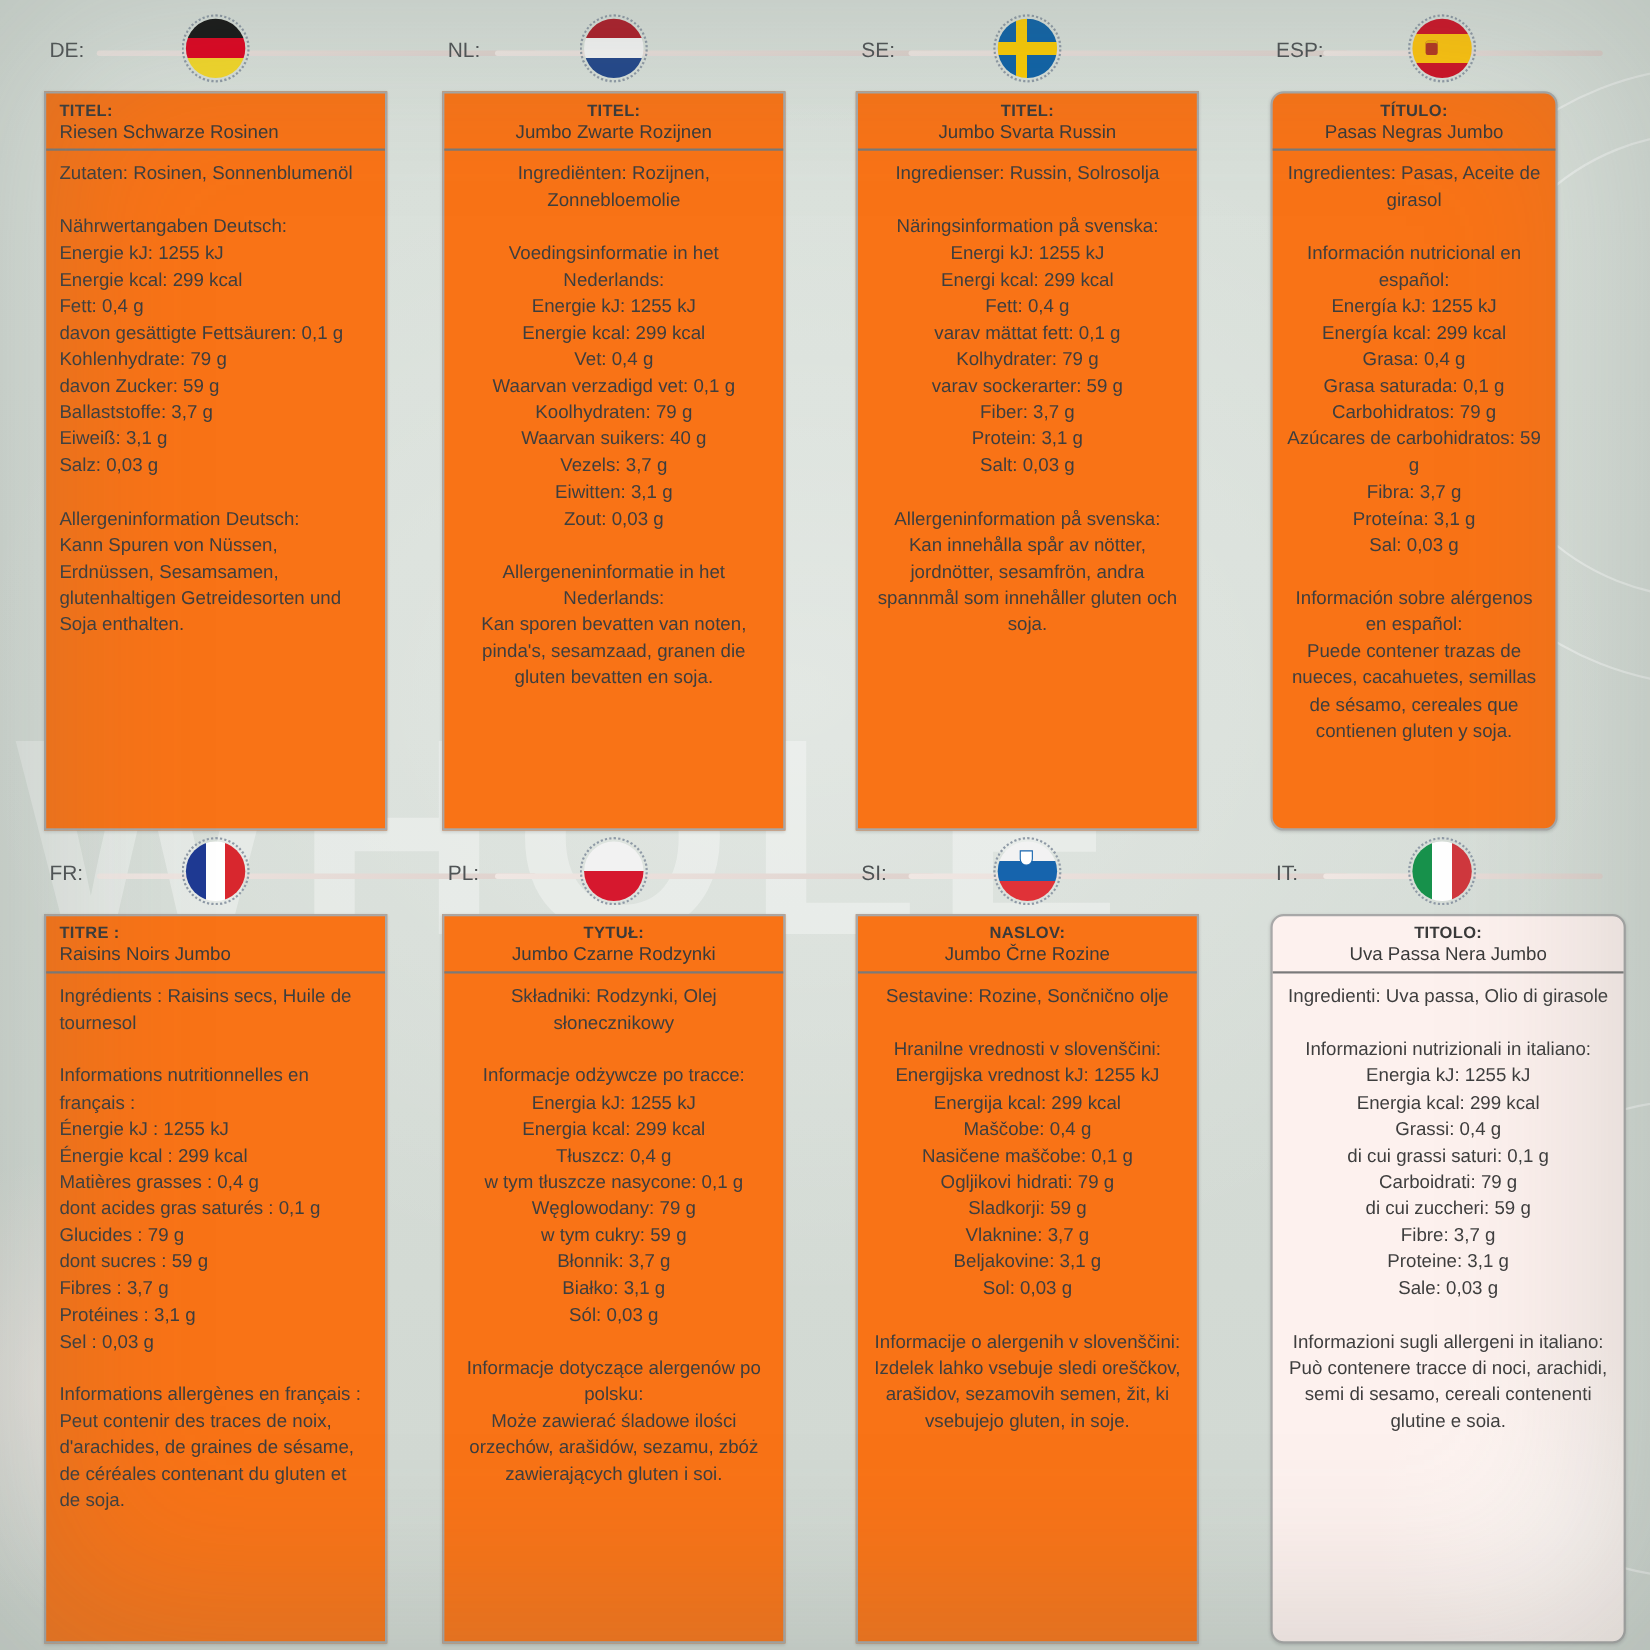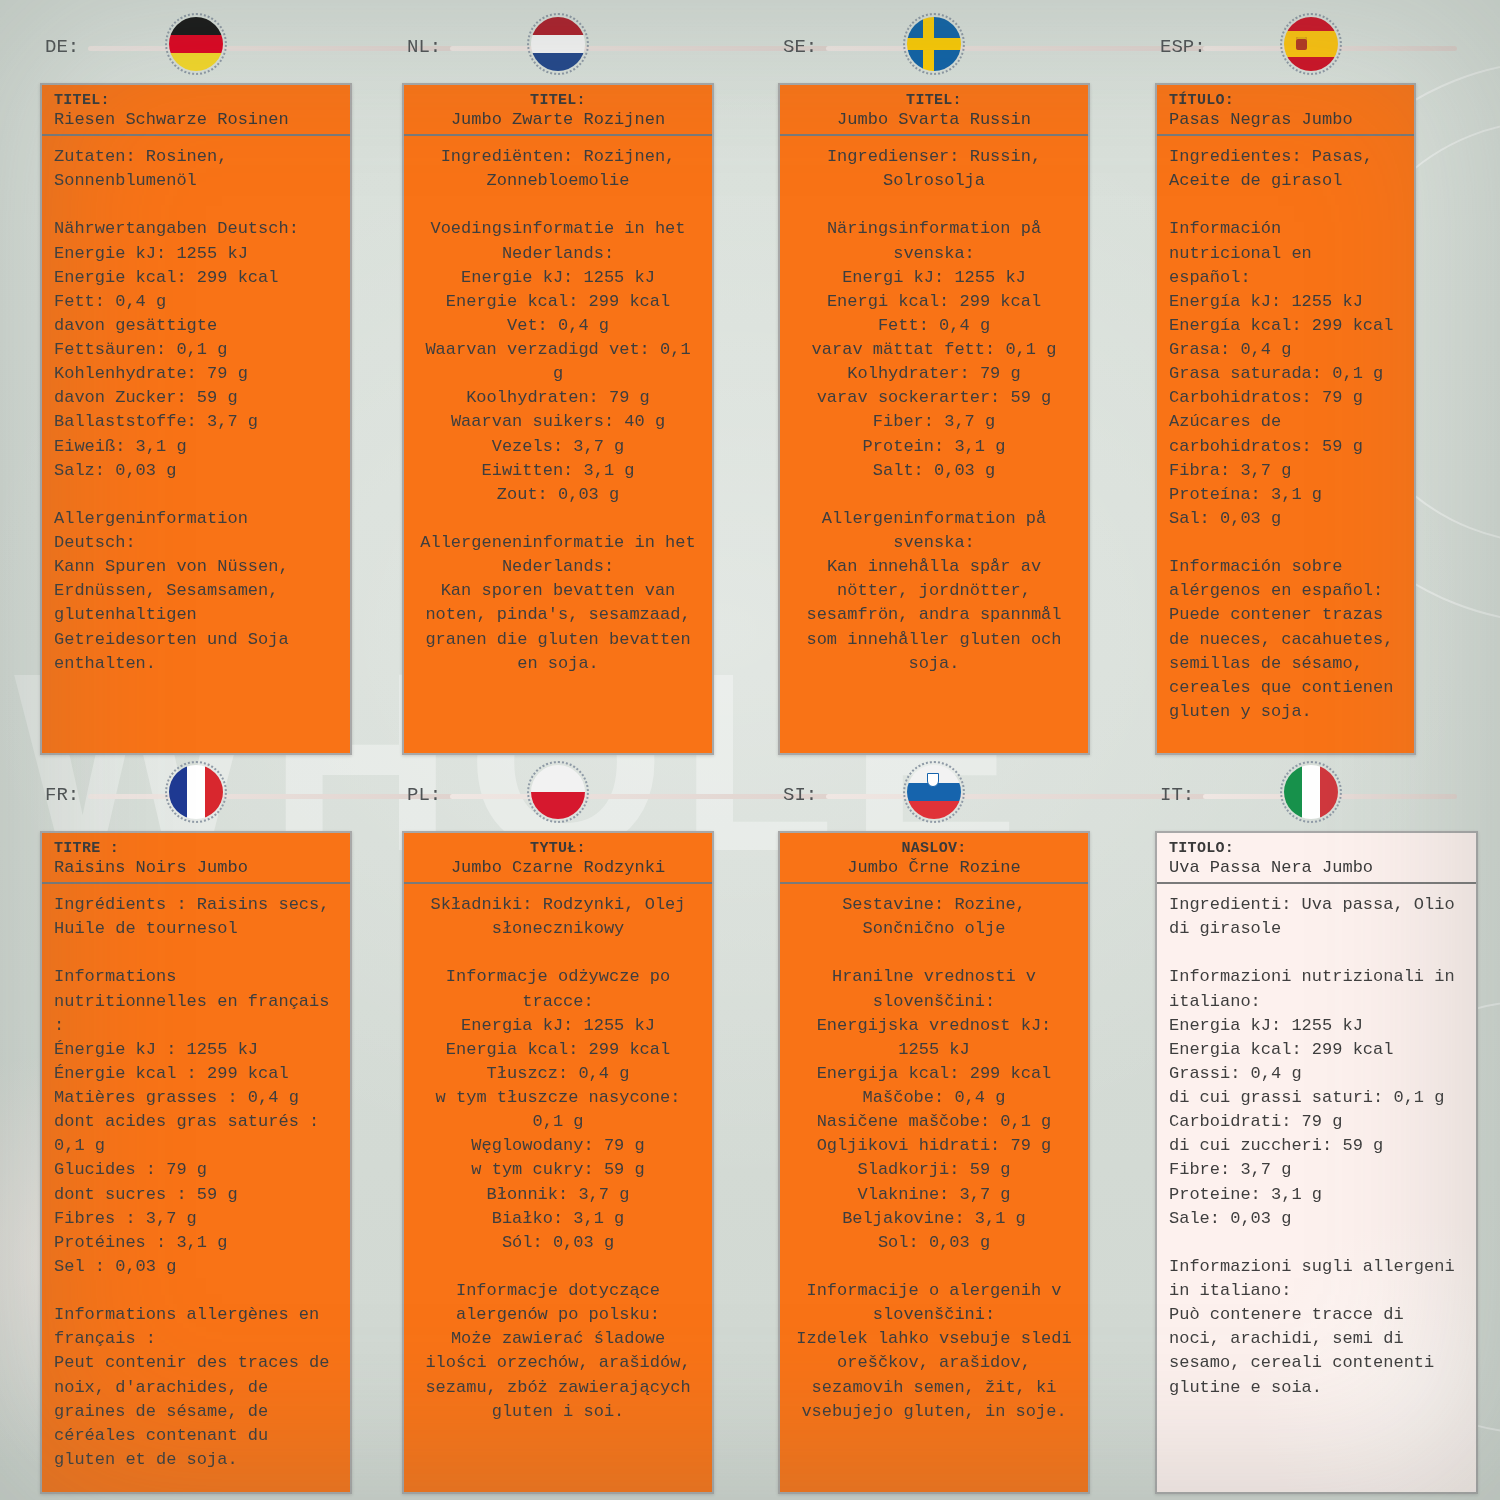--- a/index.html
+++ b/index.html
@@ -15,21 +15,21 @@
   .watermark{position:absolute;left:14px;top:615px;z-index:0;
     font-size:255px;font-weight:bold;letter-spacing:14px;
     color:rgba(255,255,255,0.34);white-space:nowrap;}
   .arc{position:absolute;border:2px solid rgba(255,255,255,0.45);border-radius:50%;z-index:0;}
   .arc1{width:420px;height:420px;right:-260px;top:120px;}
   .arc2{width:560px;height:560px;right:-340px;top:60px;}
   .arc3{width:430px;height:430px;right:-250px;top:1000px;}
   .blob{position:absolute;width:420px;height:420px;border-radius:50%;
     background:radial-gradient(circle, rgba(252,238,234,0.55), rgba(252,238,234,0) 70%);z-index:0;}
 
-  .panel{position:absolute;width:312px;z-index:1;font-family:Liberation Mono, monospace;}
+  .panel{position:absolute;width:312px;z-index:1;}
   .p0{left:40px;top:24px;}  .p1{left:402px;top:24px;}
   .p2{left:778px;top:24px;} .p3{left:1155px;top:24px;width:261px;}
   .p4{left:40px;top:772px;} .p5{left:402px;top:772px;}
   .p6{left:778px;top:772px;}.p7{left:1155px;top:772px;width:323px;}
 
   .phead{position:relative;height:56px;}
   .lang{position:absolute;left:5px;top:12px;font-size:19px;color:#4f5355;}
   .hline{position:absolute;left:48px;top:22px;height:5px;width:400px;border-radius:3px;
     background:linear-gradient(to right,#f0e7e3,#ded1cc);z-index:0;}
   .p3 .hline,.p7 .hline{width:254px;}
@@ -58,21 +58,21 @@
   .p4 .card,.p5 .card,.p6 .card,.p7 .card{height:663px;}
   .p7 .card{background:
     radial-gradient(circle 170px at 82% 84%, #fef7f4 0%, rgba(254,247,244,0) 100%),#fdf1ee;}
 
   .tbar{padding:7px 12px 5px;border-bottom:2px solid #7a7a7a;}
   .tlabel{font-weight:bold;font-size:15px;color:#3a3a3a;letter-spacing:0.3px;}
   .tname{font-size:17px;color:#3a3a3a;margin-top:1px;}
   .body{padding:9px 12px 12px;font-size:17px;line-height:1.42;color:#3e3e3e;}
   .line{min-height:1.42em;}
   .panel.align-center .card{text-align:center;}
-  .panel.align-right .card{text-align:left;}
+  .panel.align-right .card{text-align:center;border-radius:12px;}
 </style>
 </head>
 <body>
 
 <div class="watermark">WHOLE</div>
 <div class="arc arc1"></div>
 <div class="arc arc2"></div>
 <div class="arc arc3"></div>
 <div class="blob" style="left:-150px;top:1050px;"></div>
 

